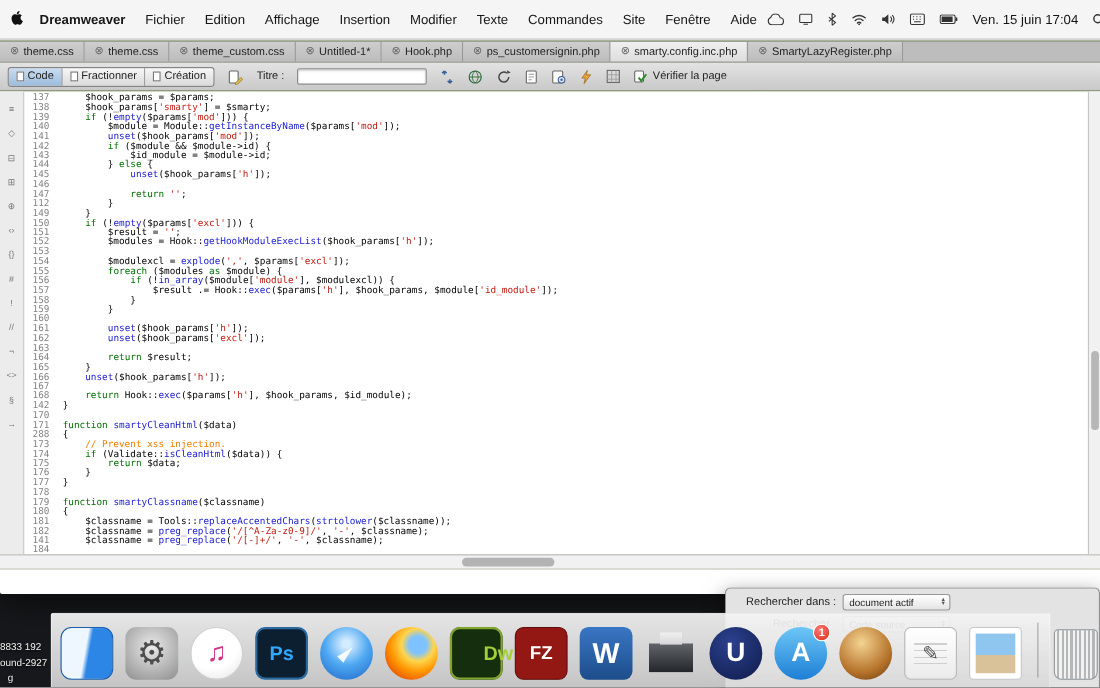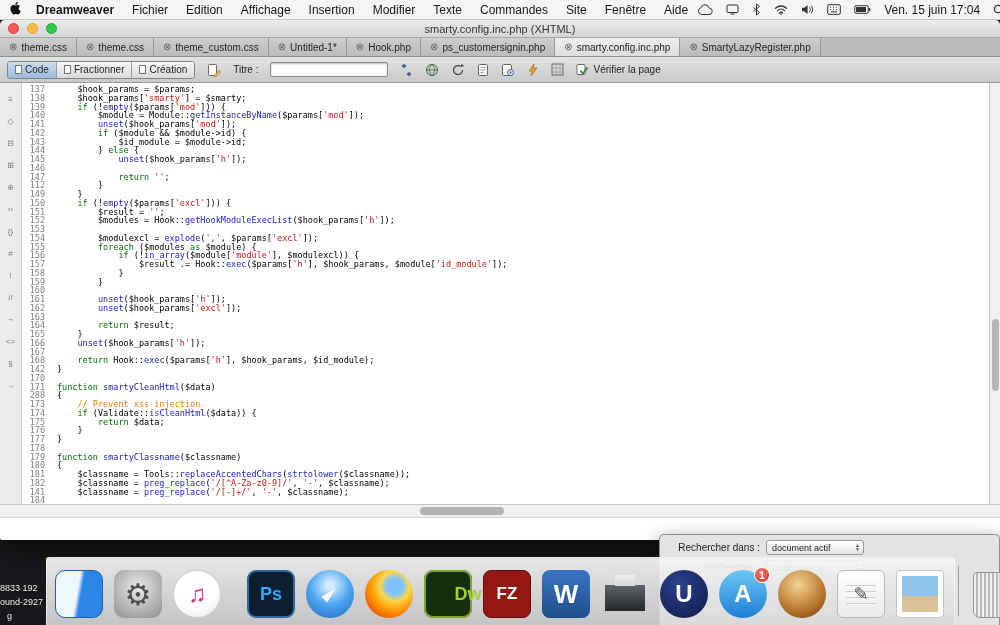--- a/index.html
+++ b/index.html
@@ -1,20 +1,20 @@
 <!DOCTYPE html>
 <html><head>
 <meta charset="utf-8">
 <style>
   * { margin:0; padding:0; box-sizing:border-box; }
   html,body { width:1000px; height:625px; overflow:hidden; }
   body { position:relative; background:#17181b; font-family:"Liberation Sans",sans-serif; -webkit-font-smoothing:antialiased; }
 
   
-  #menubar { position:absolute; top:0; left:0; right:0; height:20px; background:#f5f5f5;
+  #menubar { position:absolute; top:0; left:0; right:0; height:36px; background:#f5f5f5;
     border-bottom:1px solid rgba(0,0,0,.18); display:flex; align-items:center; padding:0 10px;
     font-size:12px; color:#151515; z-index:40; }
   .apple { margin-right:4px; display:flex; align-items:center; }
   #menu-items { display:flex; }
   .menu-item { padding:0 9px; line-height:20px; white-space:nowrap; }
   .menu-item.app { font-weight:bold; }
   #menu-status { margin-left:auto; display:flex; align-items:center; gap:13px; }
   #menu-status svg { display:block; }
   #clock { font-size:12px; white-space:nowrap; }
 
@@ -99,21 +99,21 @@
     background:linear-gradient(rgba(243,243,243,.94),rgba(215,215,215,.9));
     border:1px solid rgba(255,255,255,.55); border-bottom:none; border-radius:3px 3px 0 0;
     display:flex; align-items:flex-end; padding:0 8px 7px; gap:11px; }
   .dock-icon { width:48px; height:48px; flex:none; position:relative; border-radius:10px;
     display:flex; align-items:center; justify-content:center; font-weight:bold; color:#fff; }
   .dock-divider { flex:none; width:1px; height:50px; background:rgba(80,80,80,.45); margin:0 3px 2px; }
 
   .finder-icon { background:linear-gradient(100deg,#eef6ff 0 46%,#2c86e6 54%); border:1px solid #1c5fae; }
   .system-preferences-icon { background:radial-gradient(circle at 50% 38%,#ebebeb,#8d8d8d); color:#4d4d4d; font-size:30px; font-weight:normal; }
   .itunes-icon { border-radius:50%; background:radial-gradient(circle at 42% 30%,#ffffff 0 55%,#e3e3e3); border:1px solid #cfcfcf; color:#d63384; font-size:24px; }
-  .photoshop-icon { background:#0b1f30; color:#31a8ff; font-size:18px; border:2px solid #2a6a9e; border-radius:9px;margin-left:15px; }
+  .photoshop-icon { background:#0b1f30; color:#31a8ff; font-size:18px; border:2px solid #2a6a9e; border-radius:9px; }
   .safari-icon { border-radius:50%; background:radial-gradient(circle at 50% 32%,#d4ecff 0 8%,#4fa8f2 48%,#1d65c5); }
   .safari-icon::after { content:""; width:0; height:0; border-left:4px solid transparent; border-right:4px solid transparent;
     border-bottom:16px solid #fff; transform:rotate(45deg); opacity:.9; }
   .firefox-icon { border-radius:50%; background:radial-gradient(circle at 62% 34%,#7ec3ff 0 18%,#ffd54d 34%,#ff9800 56%,#e65100 82%); }
   .dreamweaver-icon { background:#152e0e; color:#a6ce39; font-size:18px; border-radius:9px;
     box-shadow:inset 0 0 0 2px rgba(166,206,57,.75);padding-left:40px; }
   .filezilla-icon { background:#931712; color:#fff; font-size:17px; border-radius:8px; border:1px solid #5f0d0a; }
   .word-icon { background:linear-gradient(#3a76c4,#1d4d8b); color:#fff; font-size:26px; border-radius:8px; }
   .printer-icon { border-radius:8px;
     background:linear-gradient(#f0f0f0,#d6d6d6) 14px 5px/20px 11px no-repeat,

